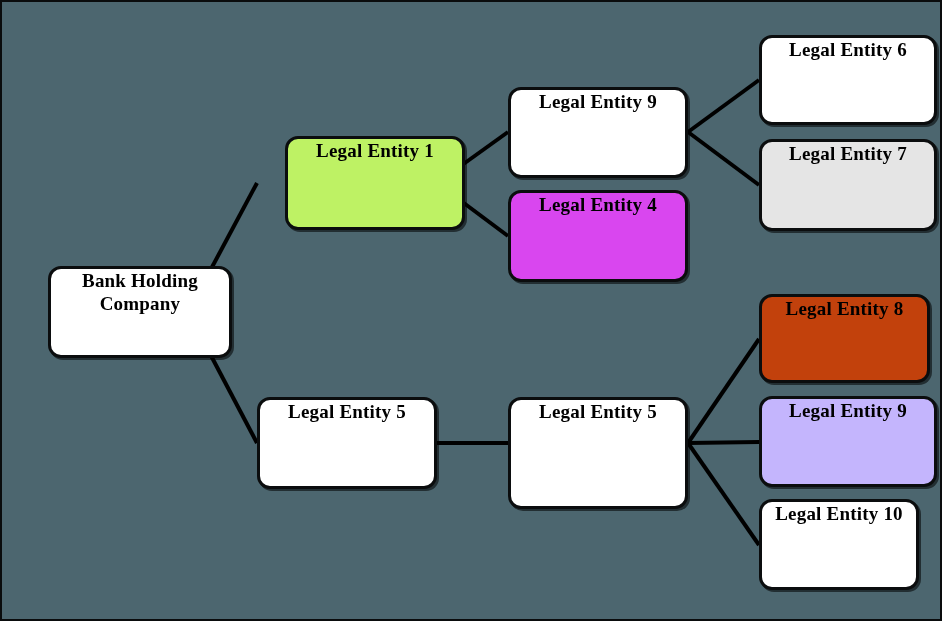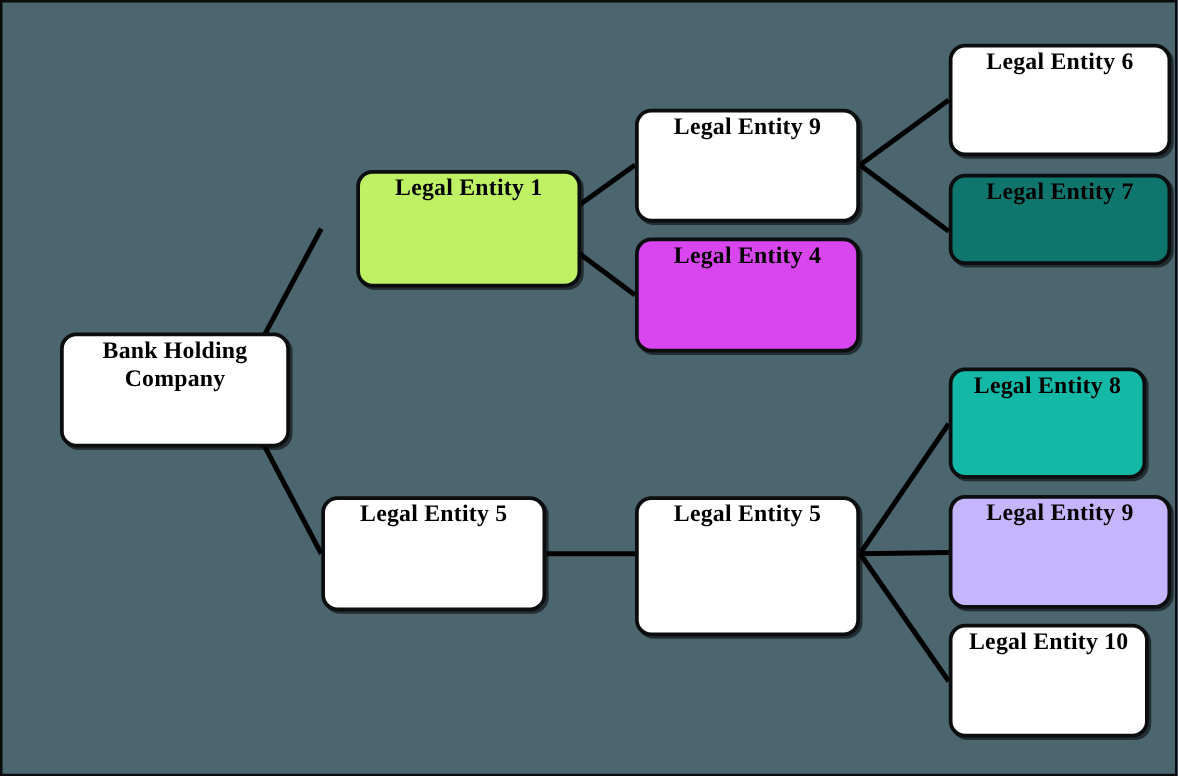--- a/index.html
+++ b/index.html
@@ -82,24 +82,24 @@
       </div>
       <div class="node" style="left: 506px; top: 188px; width: 180px; height: 92px; background: #d946ef; border-color: rgb(11, 13, 14);">
         <span class="node-label">Legal Entity 4</span>
       </div>
       <div class="node" style="left: 506px; top: 395px; width: 180px; height: 112px; background: rgb(255, 255, 255); border-color: rgb(11, 13, 14);">
         <span class="node-label">Legal Entity 5</span>
       </div>
       <div class="node" style="left: 757px; top: 33px; width: 178px; height: 90px; background: rgb(255, 255, 255); border-color: rgb(11, 13, 14);">
         <span class="node-label">Legal Entity 6</span>
       </div>
-      <div class="node" style="left: 757px; top: 137px; width: 178px; height: 73px; background: #0f766e; border-color: rgb(11, 13, 14);">
+      <div class="node" style="left: 757px; top: 137px; width: 178px; height: 92px; background: #e5e5e5; border-color: rgb(11, 13, 14);">
         <span class="node-label">Legal Entity 7</span>
       </div>
-      <div class="node" style="left: 757px; top: 292px; width: 158px; height: 89px; background: #14b8a6; border-color: rgb(11, 13, 14);">
+      <div class="node" style="left: 757px; top: 292px; width: 171px; height: 89px; background: #c2410c; border-color: rgb(11, 13, 14);">
         <span class="node-label">Legal Entity 8</span>
       </div>
       <div class="node" style="left: 757px; top: 394px; width: 178px; height: 91px; background: #c4b5fd; border-color: rgb(11, 13, 14);">
         <span class="node-label">Legal Entity 9</span>
       </div>
       <div class="node" style="left: 757px; top: 497px; width: 160px; height: 91px; background: rgb(255, 255, 255); border-color: rgb(11, 13, 14);">
         <span class="node-label">Legal Entity 10</span>
       </div>
     </div>
 

